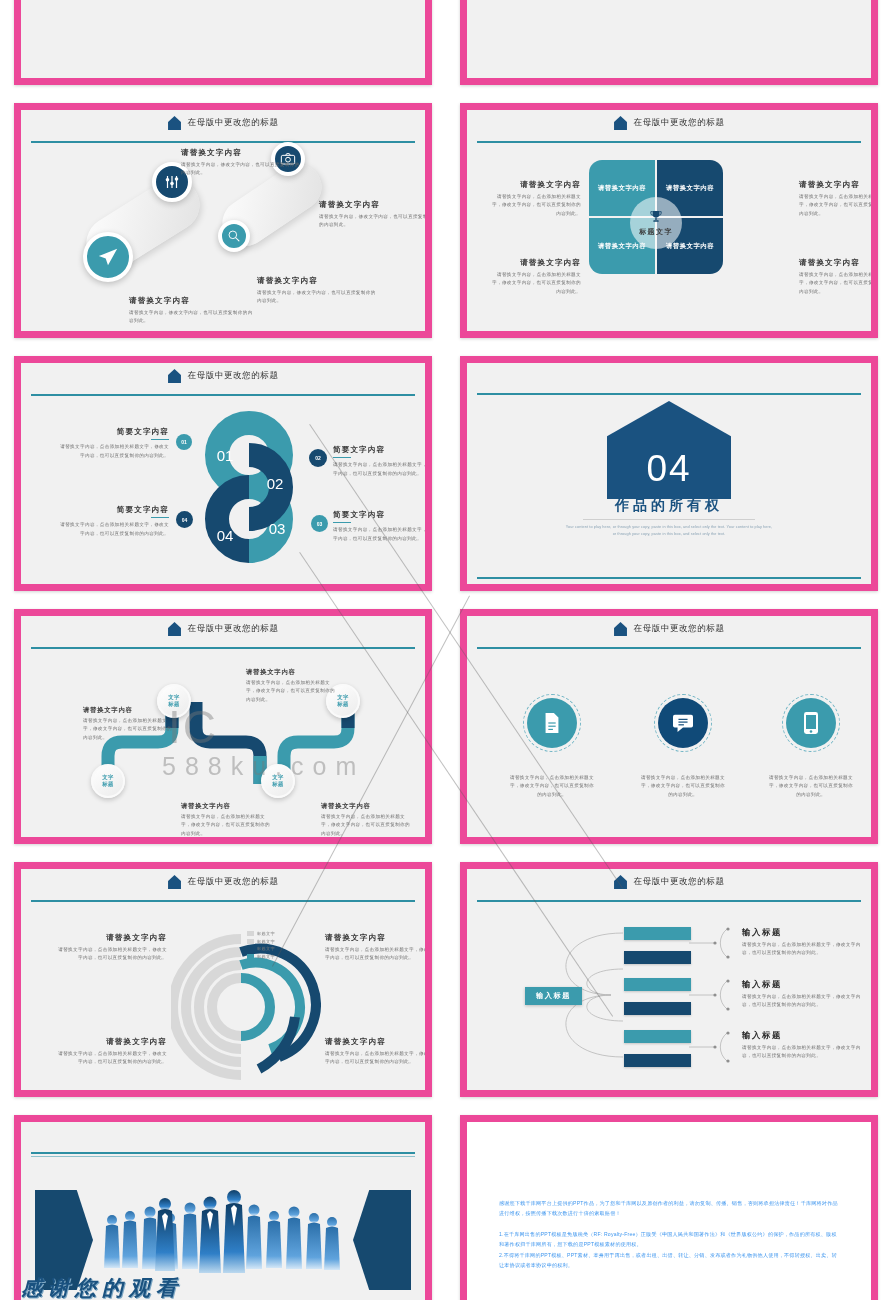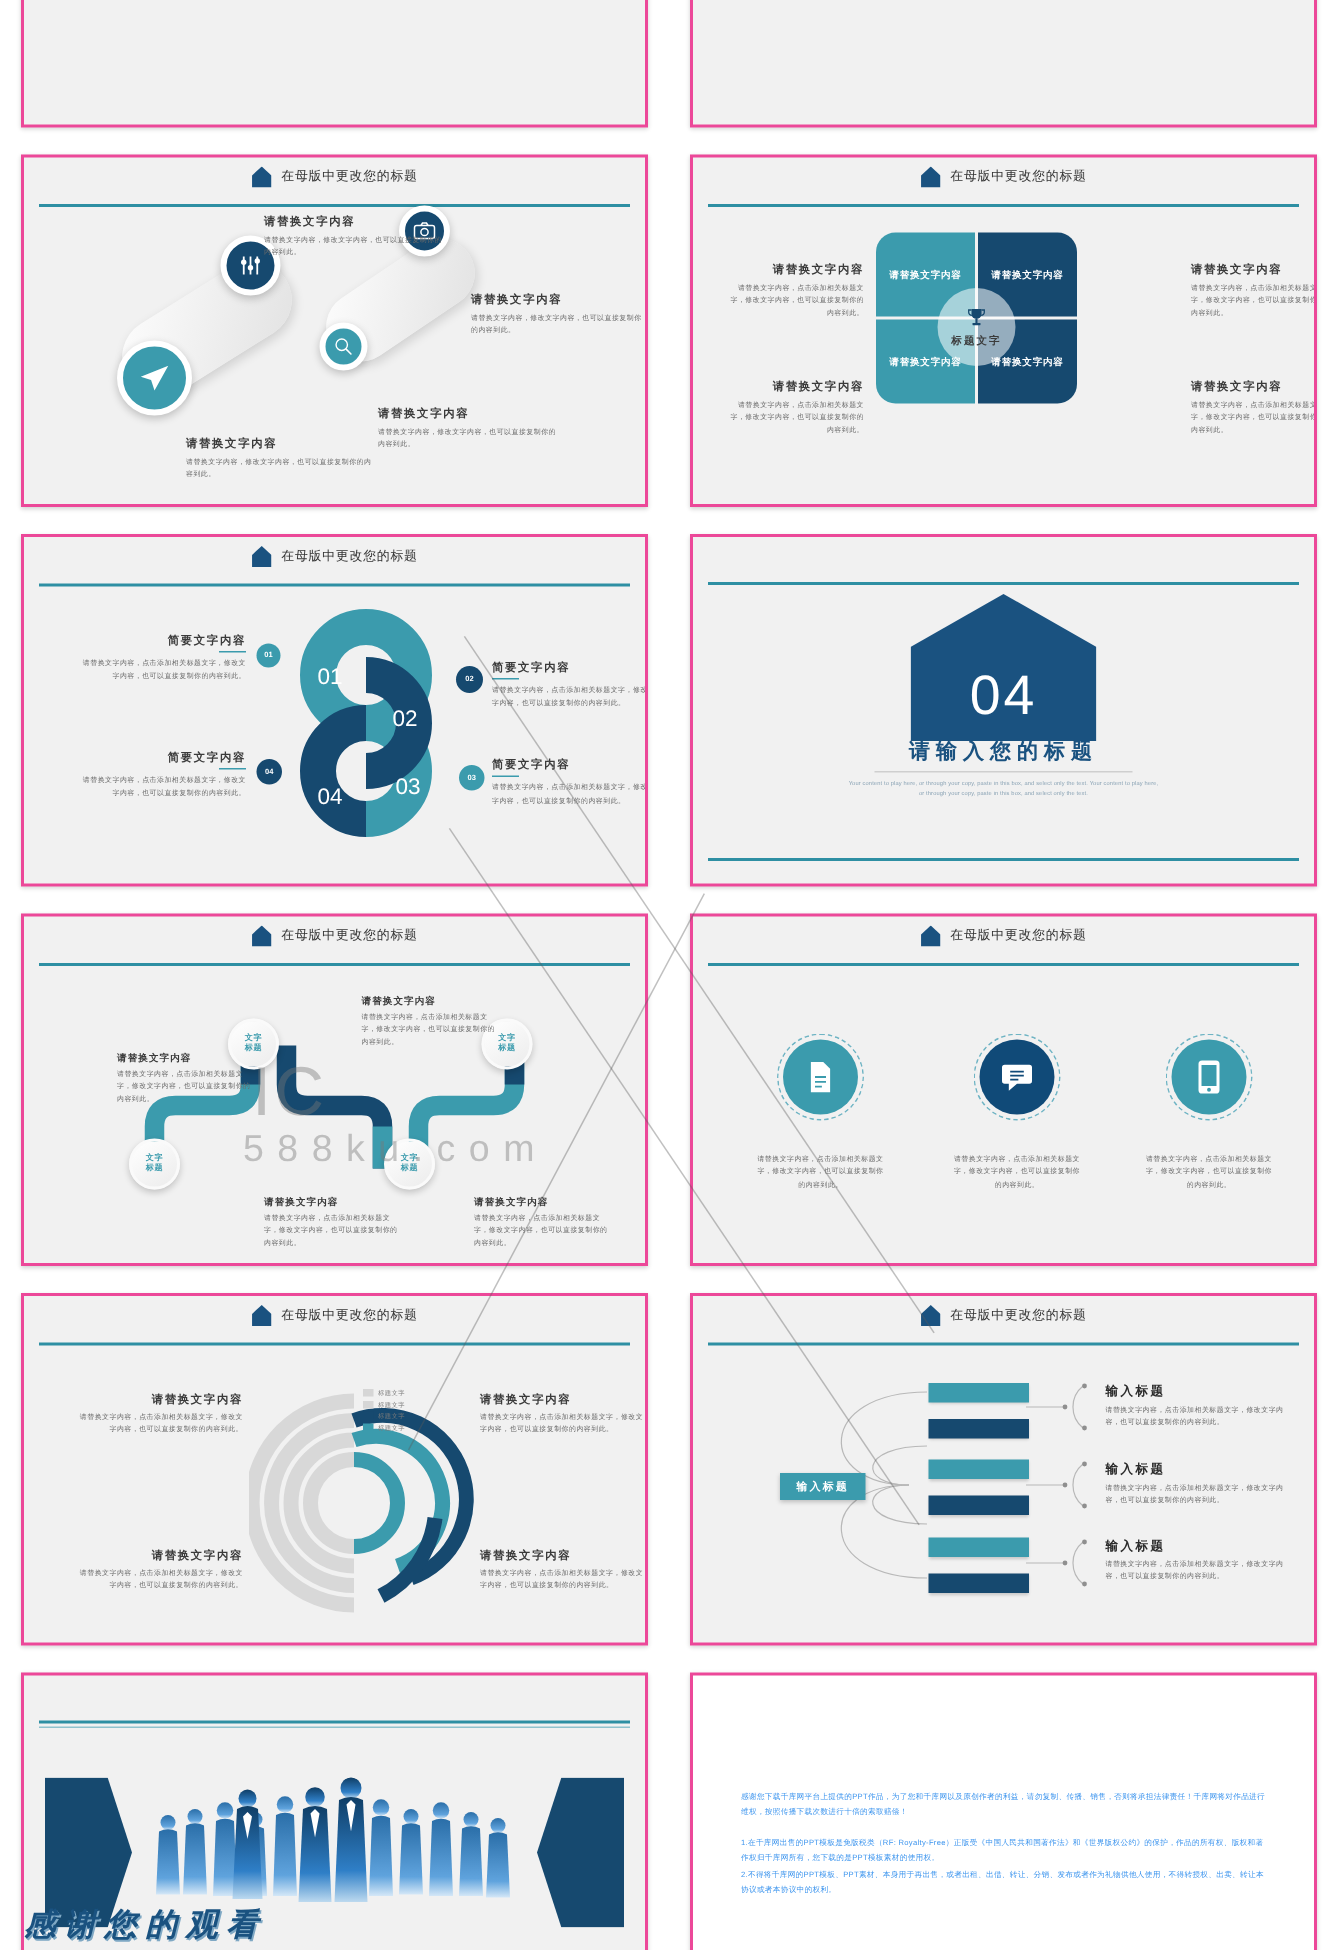--- a/index.html
+++ b/index.html
@@ -21,21 +21,21 @@
   }
   .slide {
     position: relative;
     width: 446px; height: 253px;
     padding: 8px 14px 10px 14px;
   }
   .slide-inner {
     position: relative;
     width: 100%; height: 100%;
     background: #f1f1f1;
-    border: 2px solid #ec4899;
+    border: 7px solid #ec4899;
     box-shadow: 0 1px 3px rgba(0,0,0,.18);
     overflow: hidden;
   }
 
   
   .s-head {
     position: absolute; left: 0; top: 0; width: 100%; height: 26px;
     display: flex; align-items: center; justify-content: center; gap: 7px;
   }
   .house-icon { width: 13px; height: 14px; display: block; }
@@ -363,21 +363,21 @@
       </div>
     </div>
 
     <div class="slide">
       <div class="slide-inner">
         <div class="band" style="top:30px;"></div>
         <div class="house-big" style="left:50%;top:38px;transform:translateX(-50%);">
           <span class="num">04</span>
         </div>
         <div style="position:absolute;left:50%;top:134px;transform:translateX(-50%);width:210px;">
-          <div class="cover-title">请输入您的标题</div>
+          <div class="cover-title">作品的所有权</div>
           <div class="cover-sep"></div>
           <div class="cover-en">Your content to play here, or through your copy, paste in this box, and select only the text. Your content to play here, or through your copy, paste in this box, and select only the text.</div>
         </div>
         <div class="band" style="top:214px;"></div>
       </div>
     </div>
 
     <div class="slide">
       <div class="slide-inner">
         <div class="s-head">

